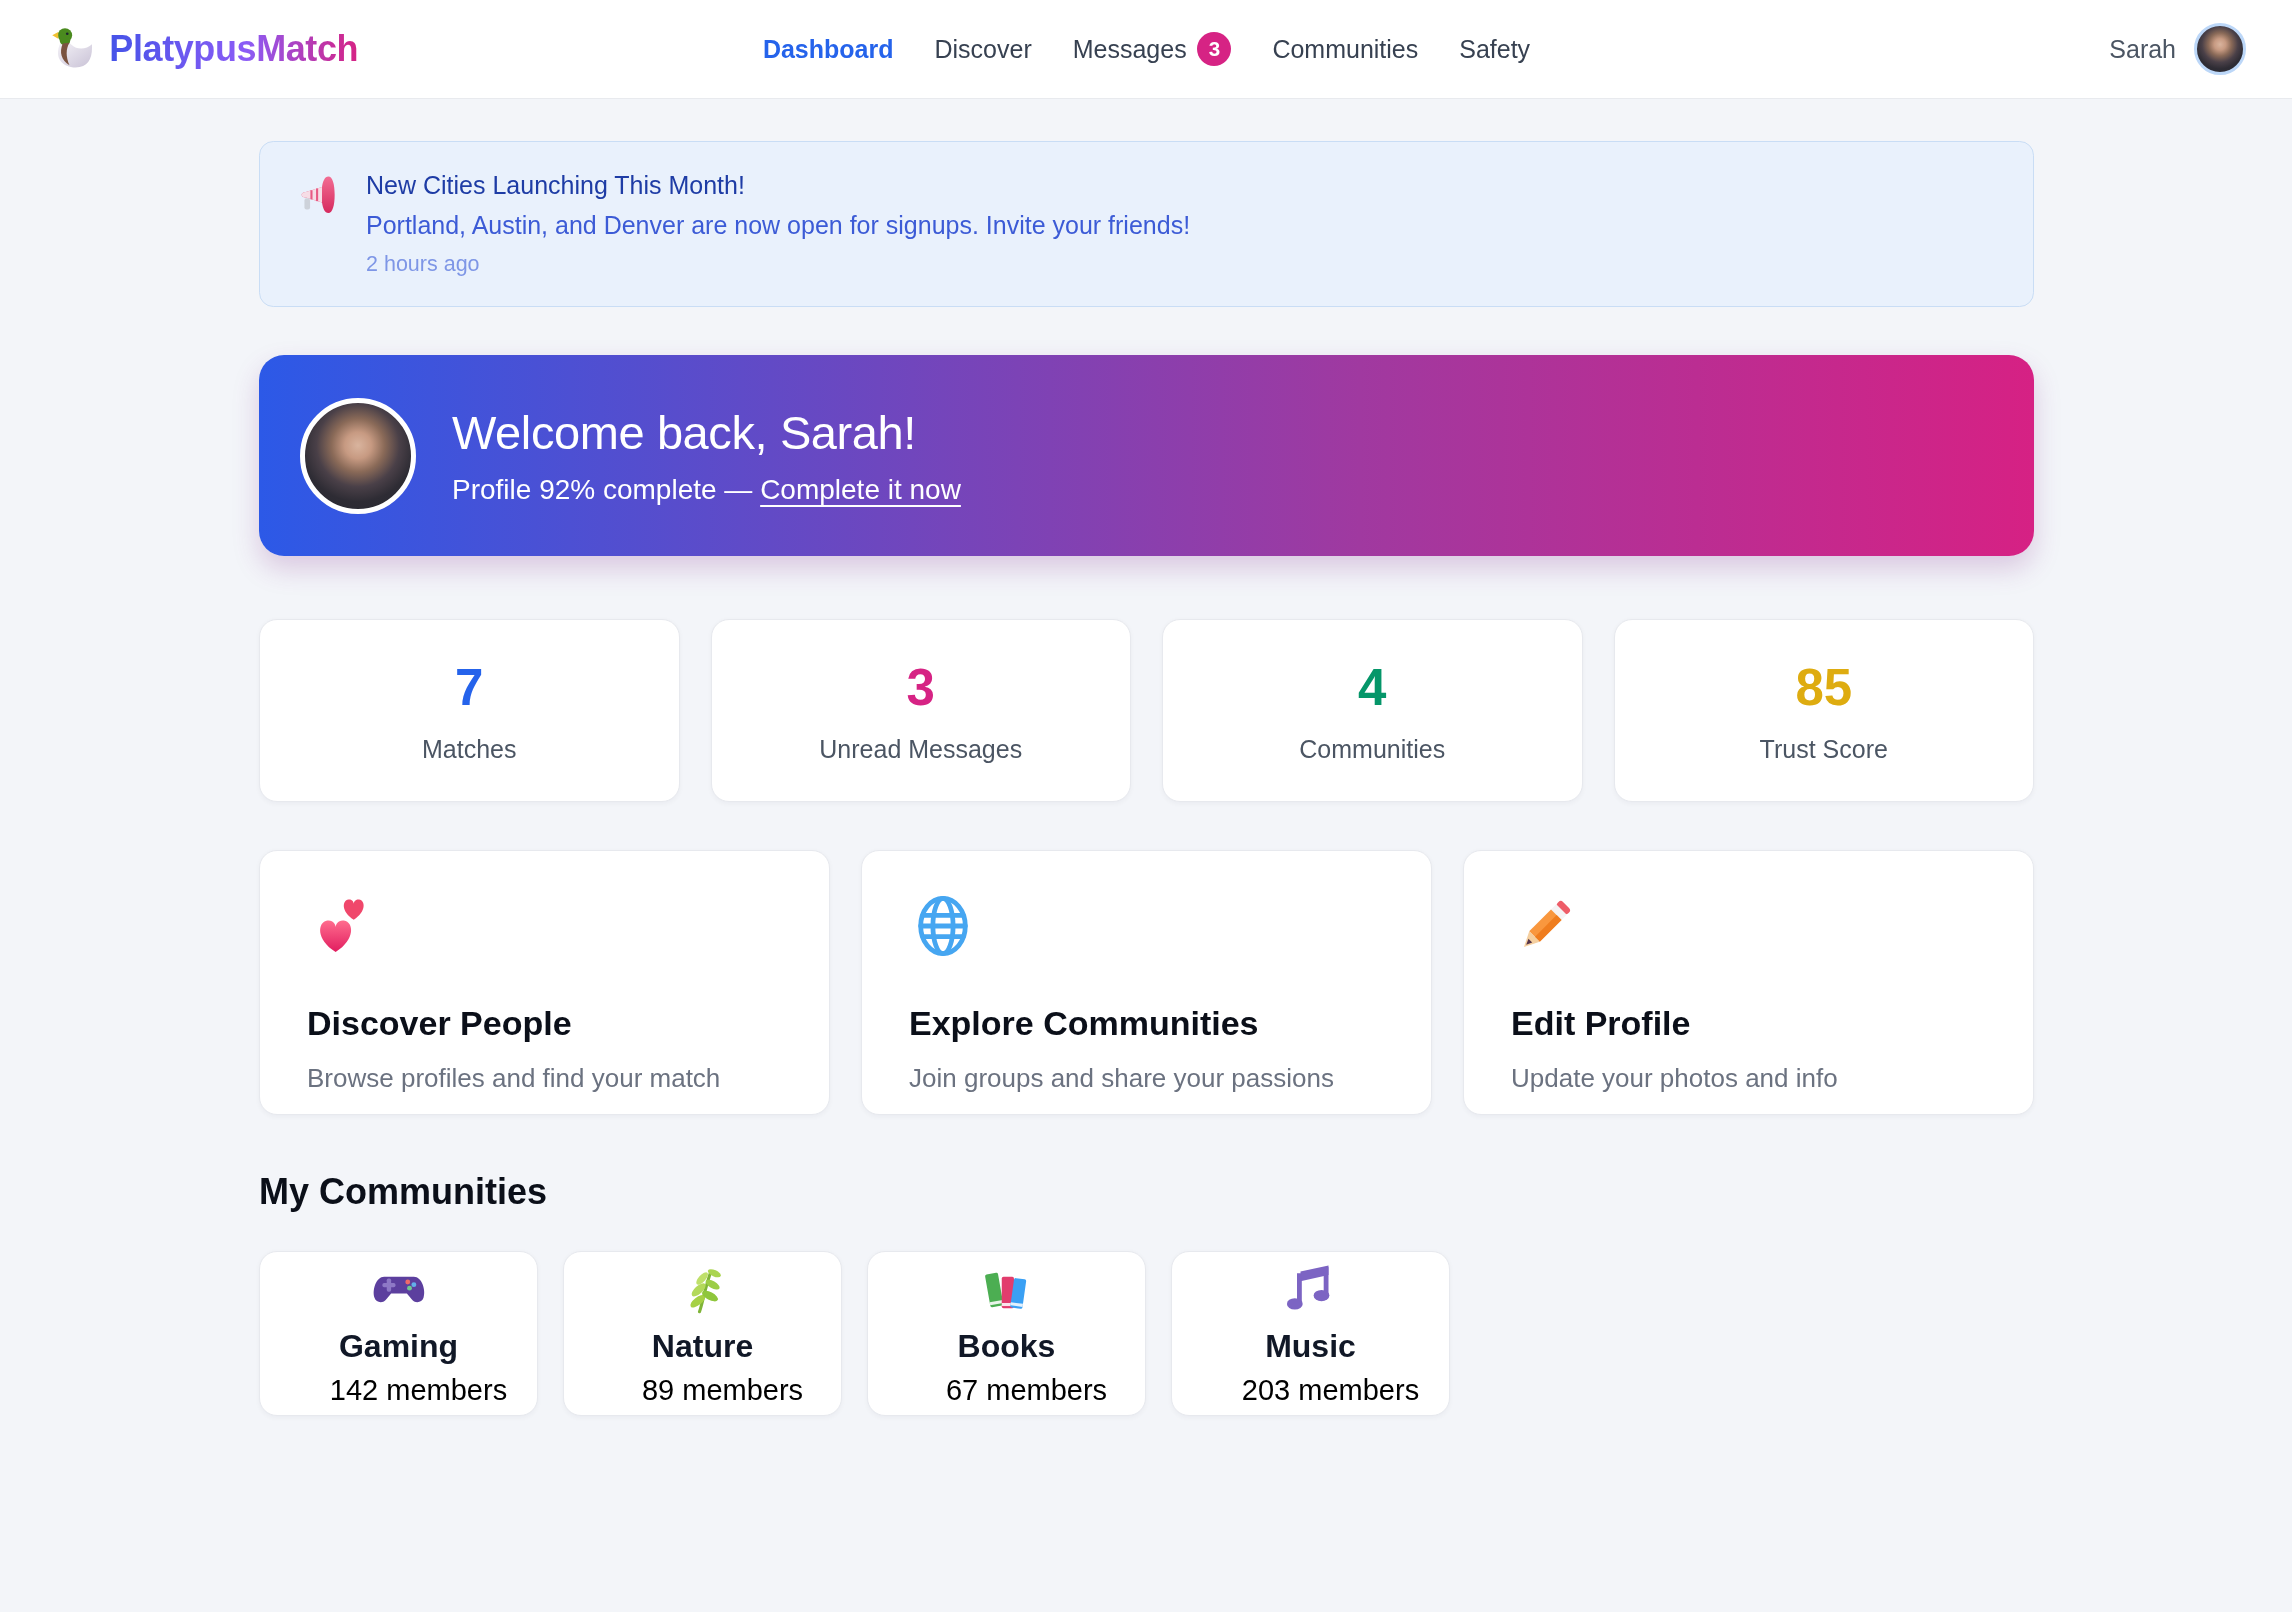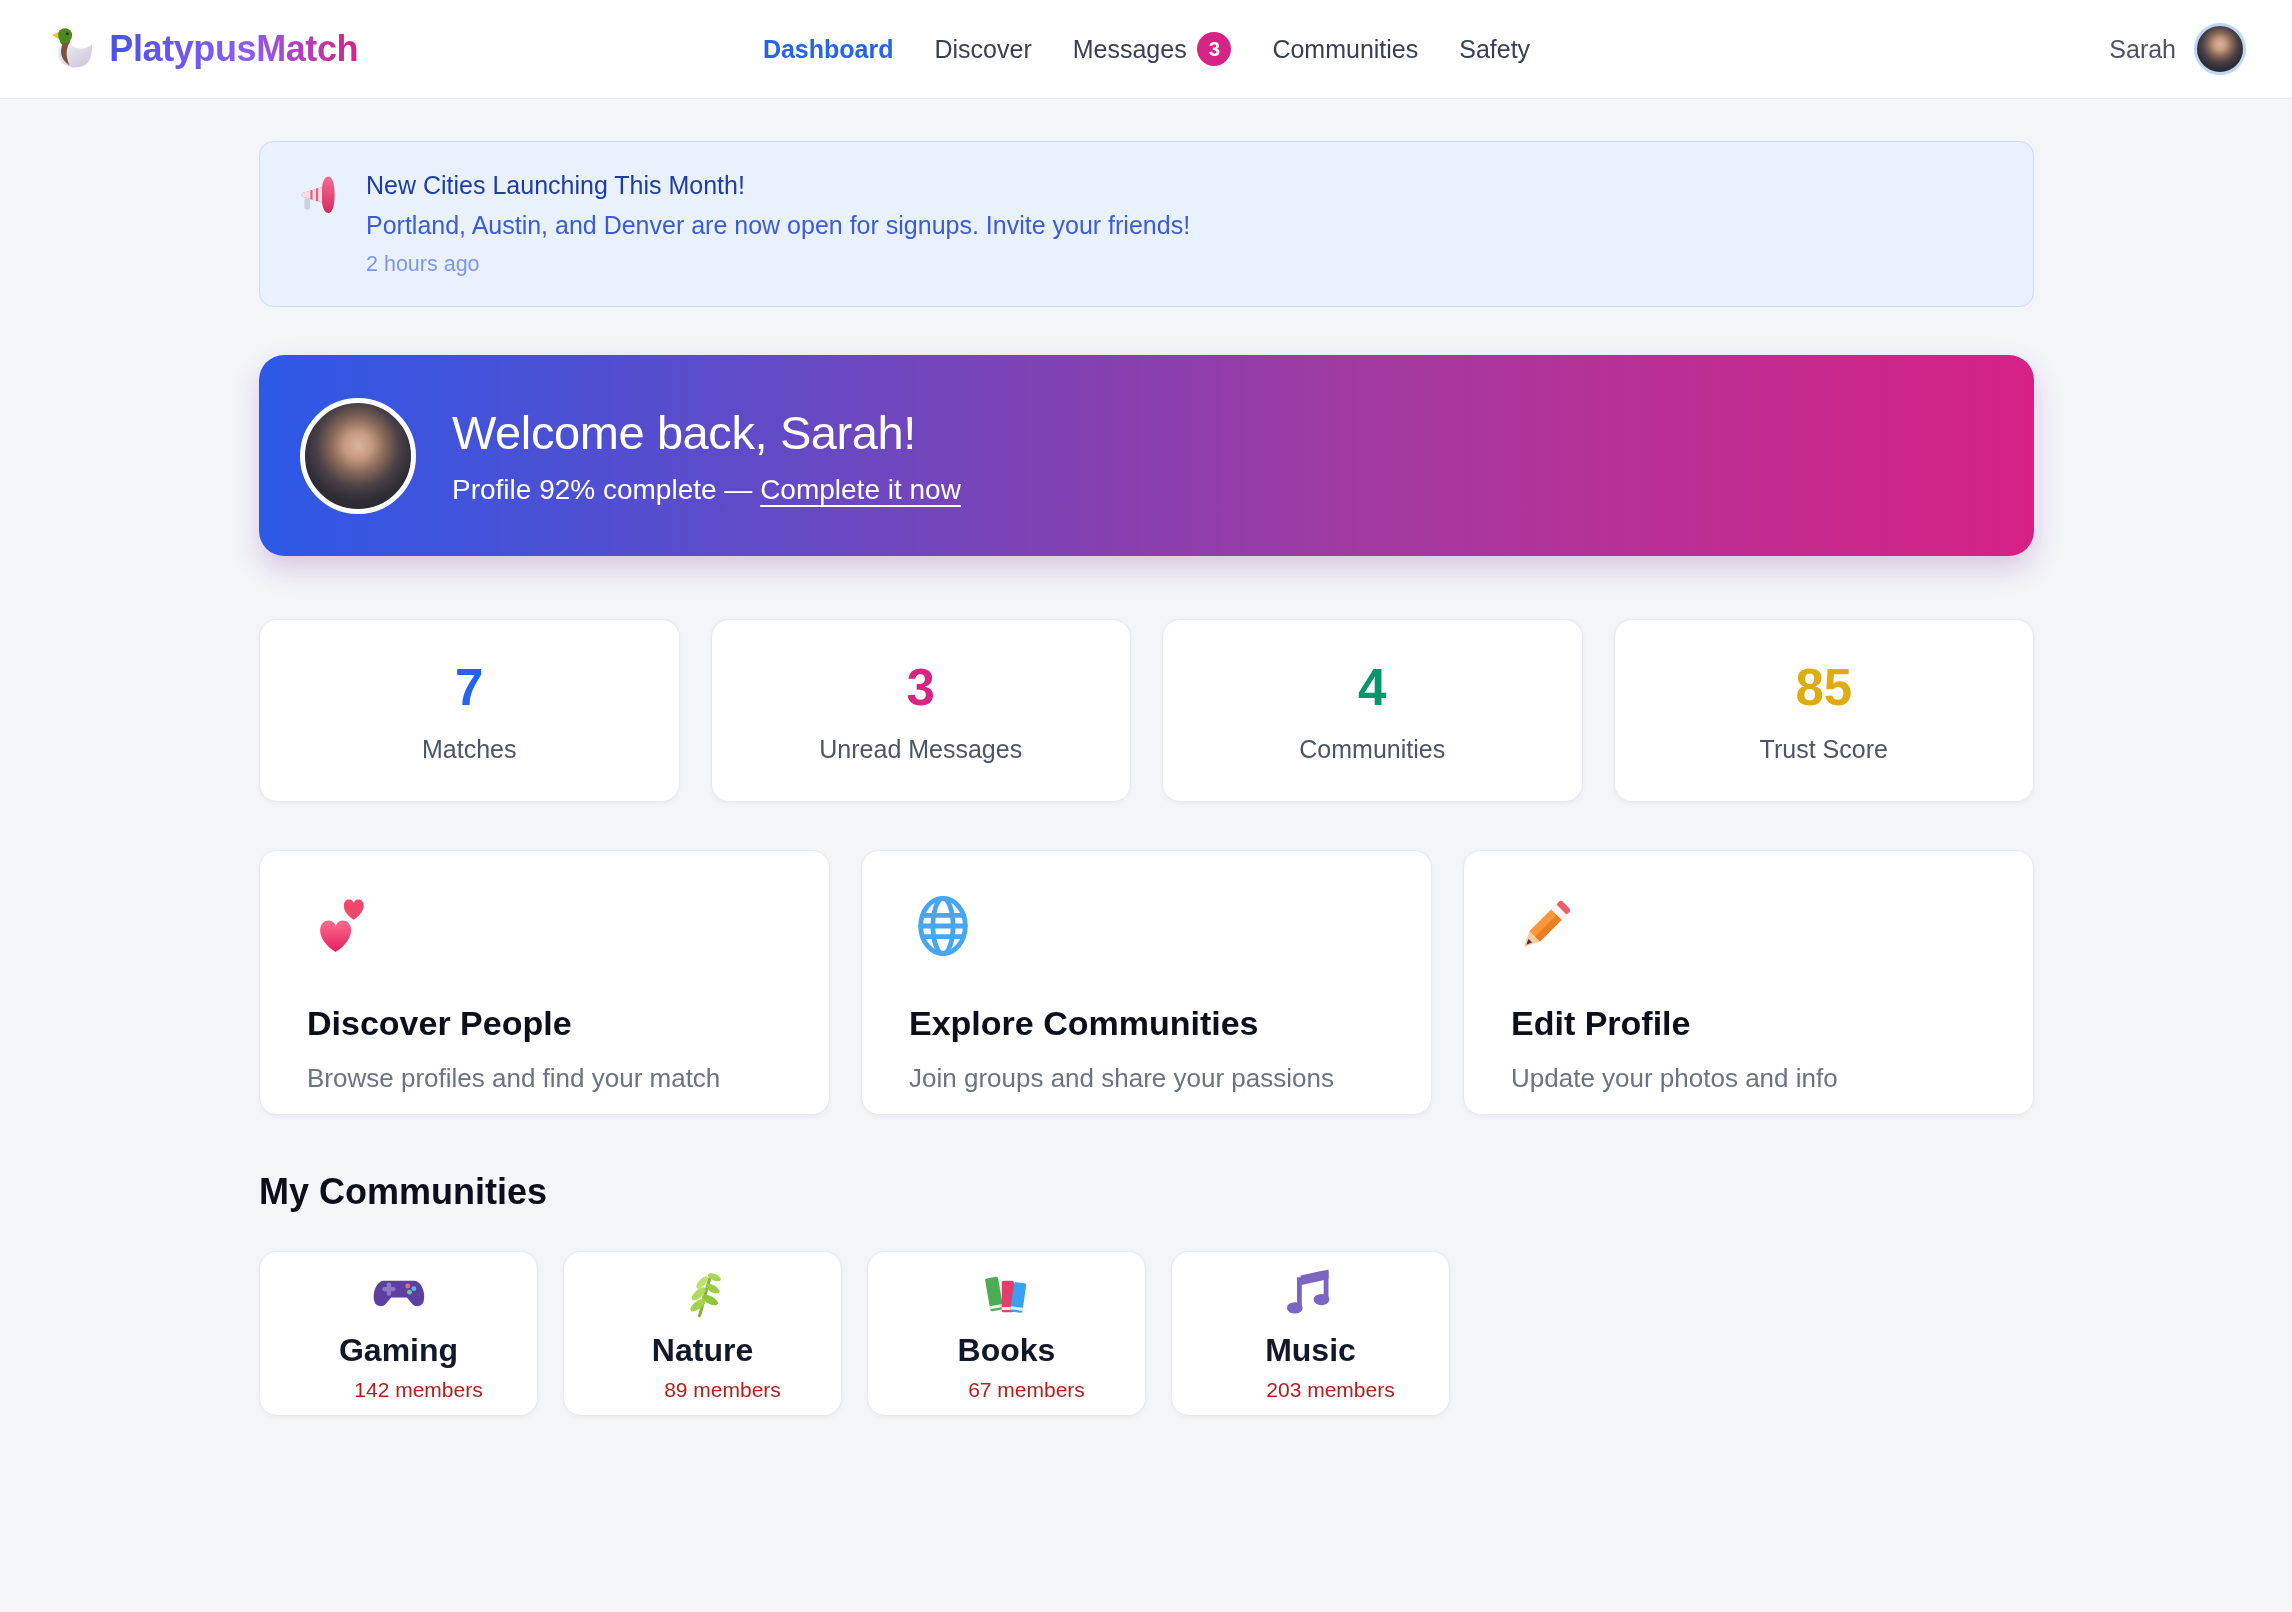--- a/index.html
+++ b/index.html
@@ -79,21 +79,21 @@
   .action-desc  { font-size:26px; color:#6b7280; }
   
   .section-heading { font-size:36px; font-weight:bold; color:#0b0f19; margin-bottom:38px; }
   .communities { display:flex; gap:25px; }
   .community-card {
     width:279px; height:165px; display:flex; flex-direction:column;
     align-items:center; justify-content:center; cursor:pointer;
   }
   .community-icon { height:56px; margin-bottom:10.7px; }
   .community-name { font-size:32px; font-weight:bold; color:#111827; margin-bottom:9px; }
-  .community-members { font-size:21px; color:#b91c1c;margin-left:40px; }
+  .community-members { font-size:29px; color:#000000;margin-left:40px; }
 </style>
 </head>
 <body>
 
 <header>
   <div class="brand">
     <span>
       <svg width="48" height="48" viewBox="0 0 64 64">
         <defs>
           <linearGradient id="duckBody" x1="0" y1="0" x2="1" y2="1">

